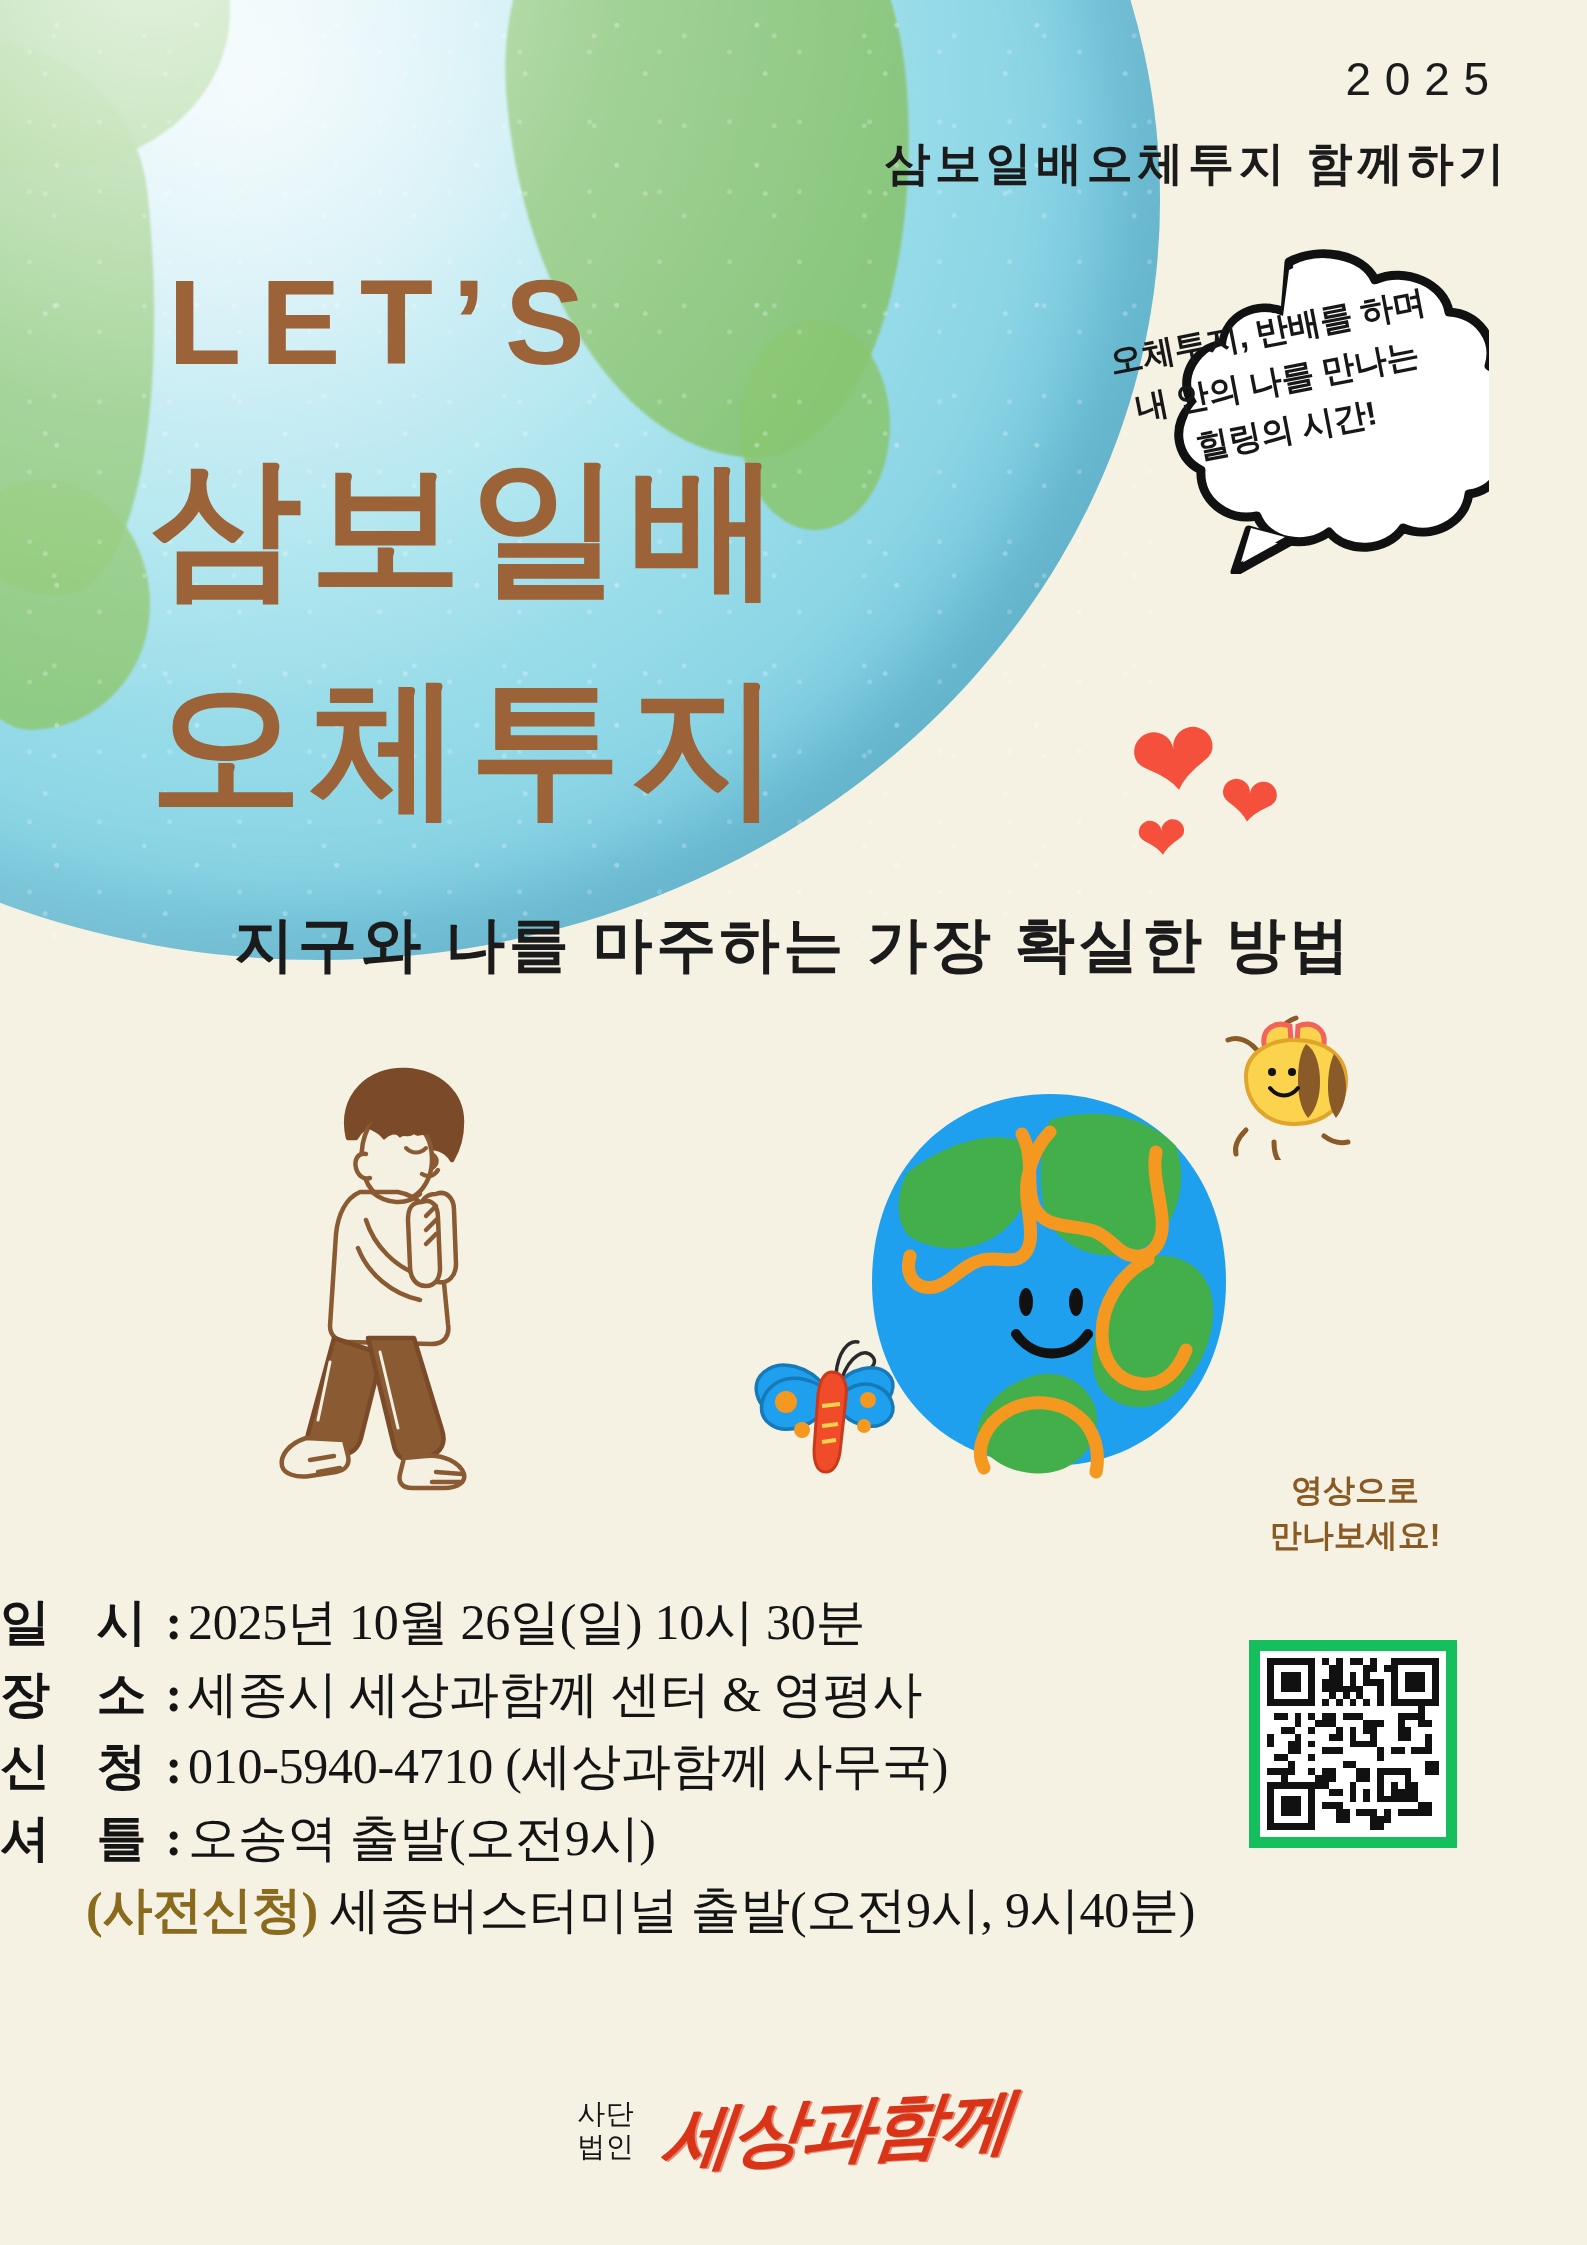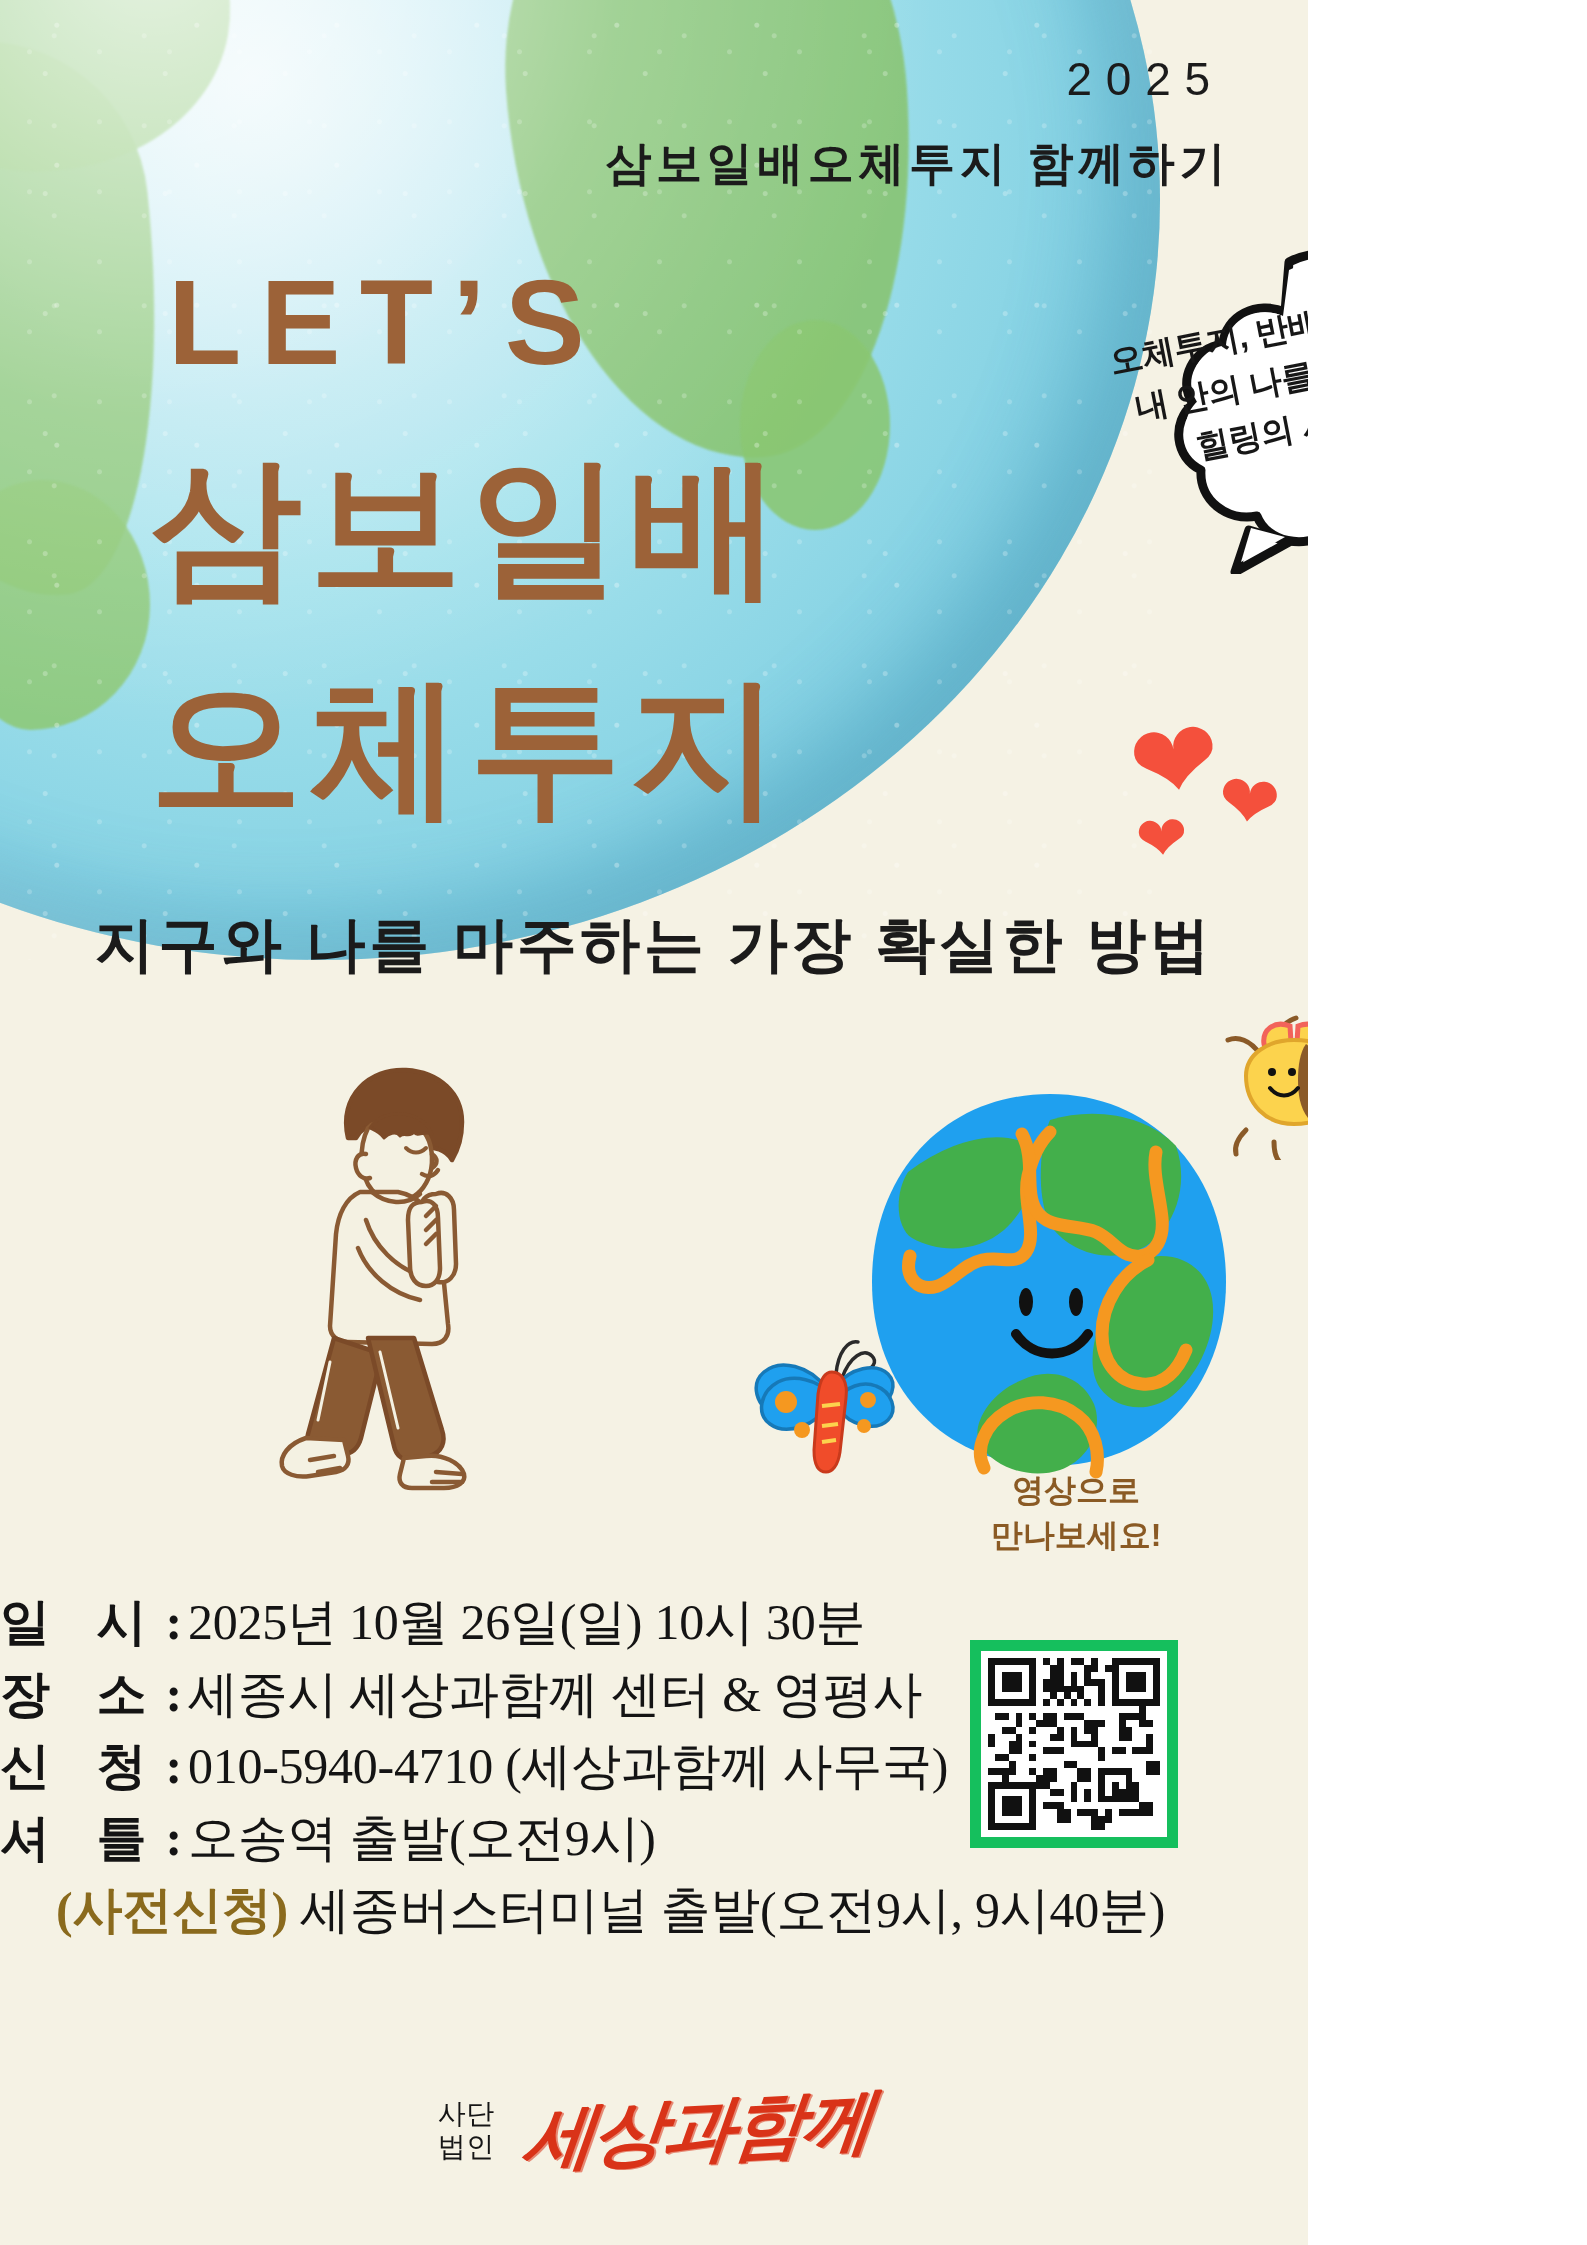--- a/index.html
+++ b/index.html
@@ -2,21 +2,21 @@
 <html><head>
 <meta charset="utf-8">
 <style>
   html,body{margin:0;padding:0;}
   body{
     font-family:"Liberation Sans", sans-serif;
     background:#ffffff;
   }
   #poster{
     position:relative;
-    width:1308px;
+    width:1587px;
     height:2245px;
     overflow:hidden;
     background:#f5f2e4;
   }
 
   
   .globe-wrap{
     position:absolute;
     left:-520px; top:-560px;
     width:1680px; height:1520px;
@@ -180,21 +180,21 @@
     font-size:50px;
     font-weight:700;
     color:#141414;
     line-height:1.44;
     letter-spacing:-.005em;
     white-space:nowrap;
   }
   .info-row .lbl{ letter-spacing:.34em; }
   .info-row .sep{ padding:0 6px 0 2px; }
   .info-row .val{ font-weight:400; }
-  .info-row.last{ padding-left:56px; }
+  .info-row.last{ padding-left:86px; }
   .info-row .pre{ color:#8a6a1d; font-weight:700; }
 
   
   .footer{
     position:absolute; left:0; right:0; top:2082px;
     display:flex; align-items:center; justify-content:center; gap:30px;
   }
   .f-small{
     font-family:"Liberation Serif", serif;
     font-size:28px; font-weight:400; color:#151515;

